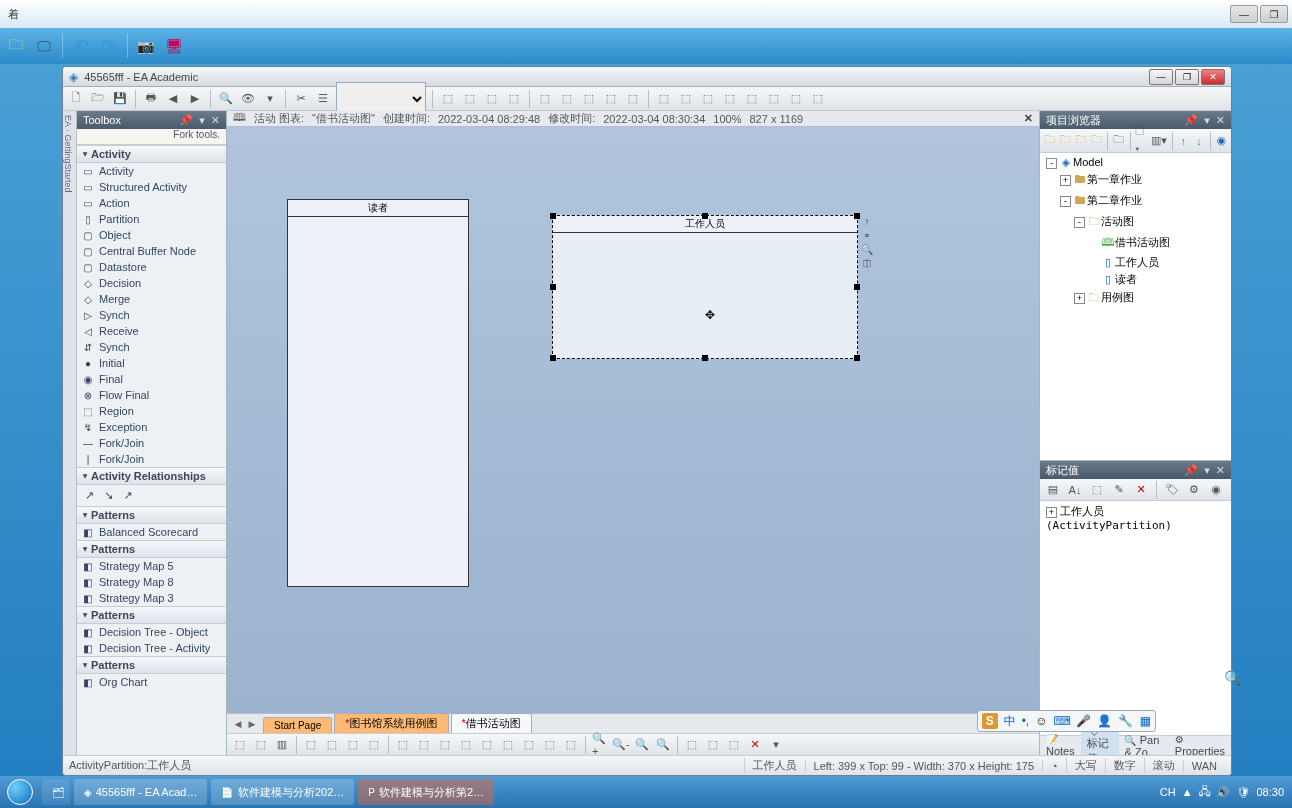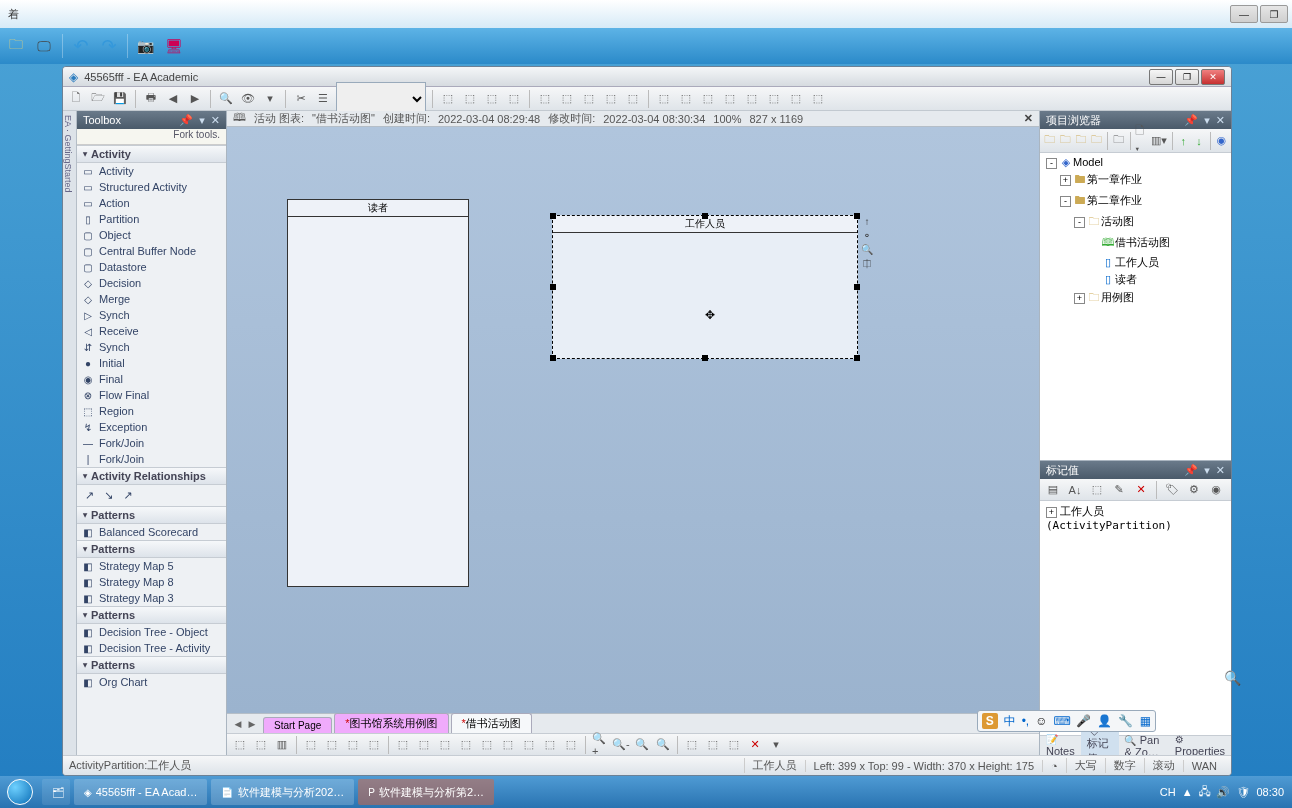--- a/index.html
+++ b/index.html
@@ -52,21 +52,21 @@
 .canvas { flex: 1; background: linear-gradient(to bottom, #b0c5dd, #9bb3ce); position: relative; overflow: auto; }
 .partition-box { position: absolute; border: 1px solid #333; background: #eef2f8; }
 .partition-label { border-bottom: 1px solid #333; text-align: center; font-size: 10px; padding: 1px 0; background: #eef2f8; }
 .partition-box.selected { border: 1px dashed #000; background: #e8eef6; }
 .partition-box.selected .partition-label { border-bottom: 1px solid transparent; }
 .sel-handle { position: absolute; width: 6px; height: 6px; background: #000; }
 .quick-icons { position: absolute; right: -16px; top: 0; display: flex; flex-direction: column; gap: 2px; }
 .quick-icons span { width: 12px; height: 12px; font-size: 10px; color: #333; text-align: center; }
 
 .diagram-tabs { height: 20px; background: #e6eaee; display: flex; align-items: flex-end; padding: 0 4px; border-top: 1px solid #b5bec7; }
-.dtab { padding: 2px 10px; background: #f0abfc; border: 1px solid #aab; border-bottom: none; margin-right: 2px; border-radius: 3px 3px 0 0; font-size: 10px; }
+.dtab { padding: 2px 10px; background: #fdba74; border: 1px solid #aab; border-bottom: none; margin-right: 2px; border-radius: 3px 3px 0 0; font-size: 10px; }
 .dtab.active { background: #f6f8fa; }
 .dtab .aster { color: #c00; }
 .nav-arrows { display: flex; margin-right: 4px; }
 .nav-arrows span { width: 14px; height: 14px; text-align: center; font-size: 9px; color: #666; }
 
 .diagram-toolbar { height: 22px; background: linear-gradient(to bottom, #f6f7f8, #dfe4e9); display: flex; align-items: center; padding: 0 4px; gap: 3px; border-top: 1px solid #c6ccd3; }
 
 
 .right { width: 192px; display: flex; flex-direction: column; border-left: 1px solid #aab5c0; }
 .browser-panel { flex: 1; display: flex; flex-direction: column; background: #fff; min-height: 0; }

